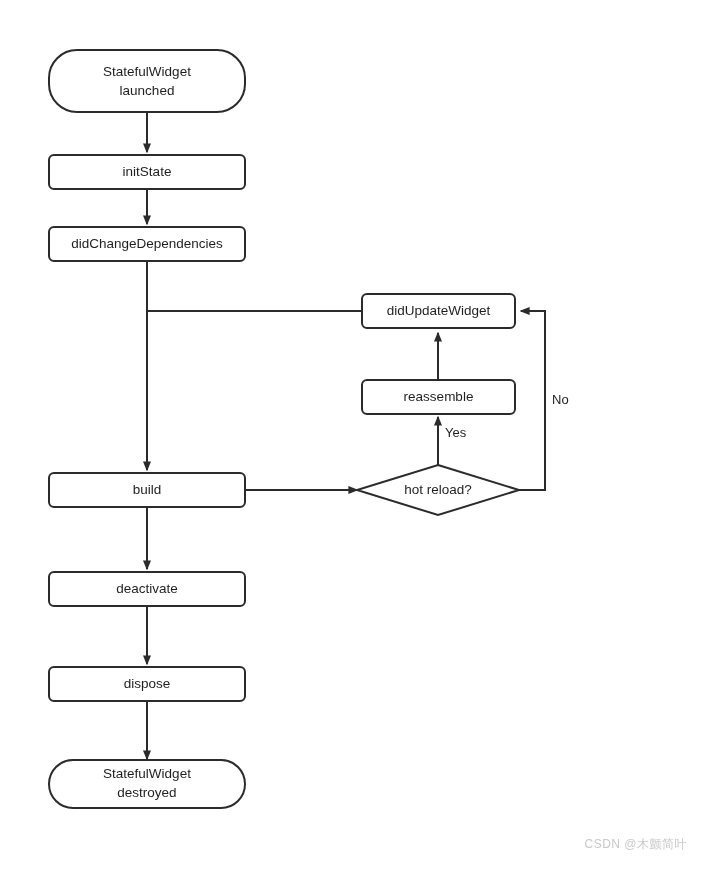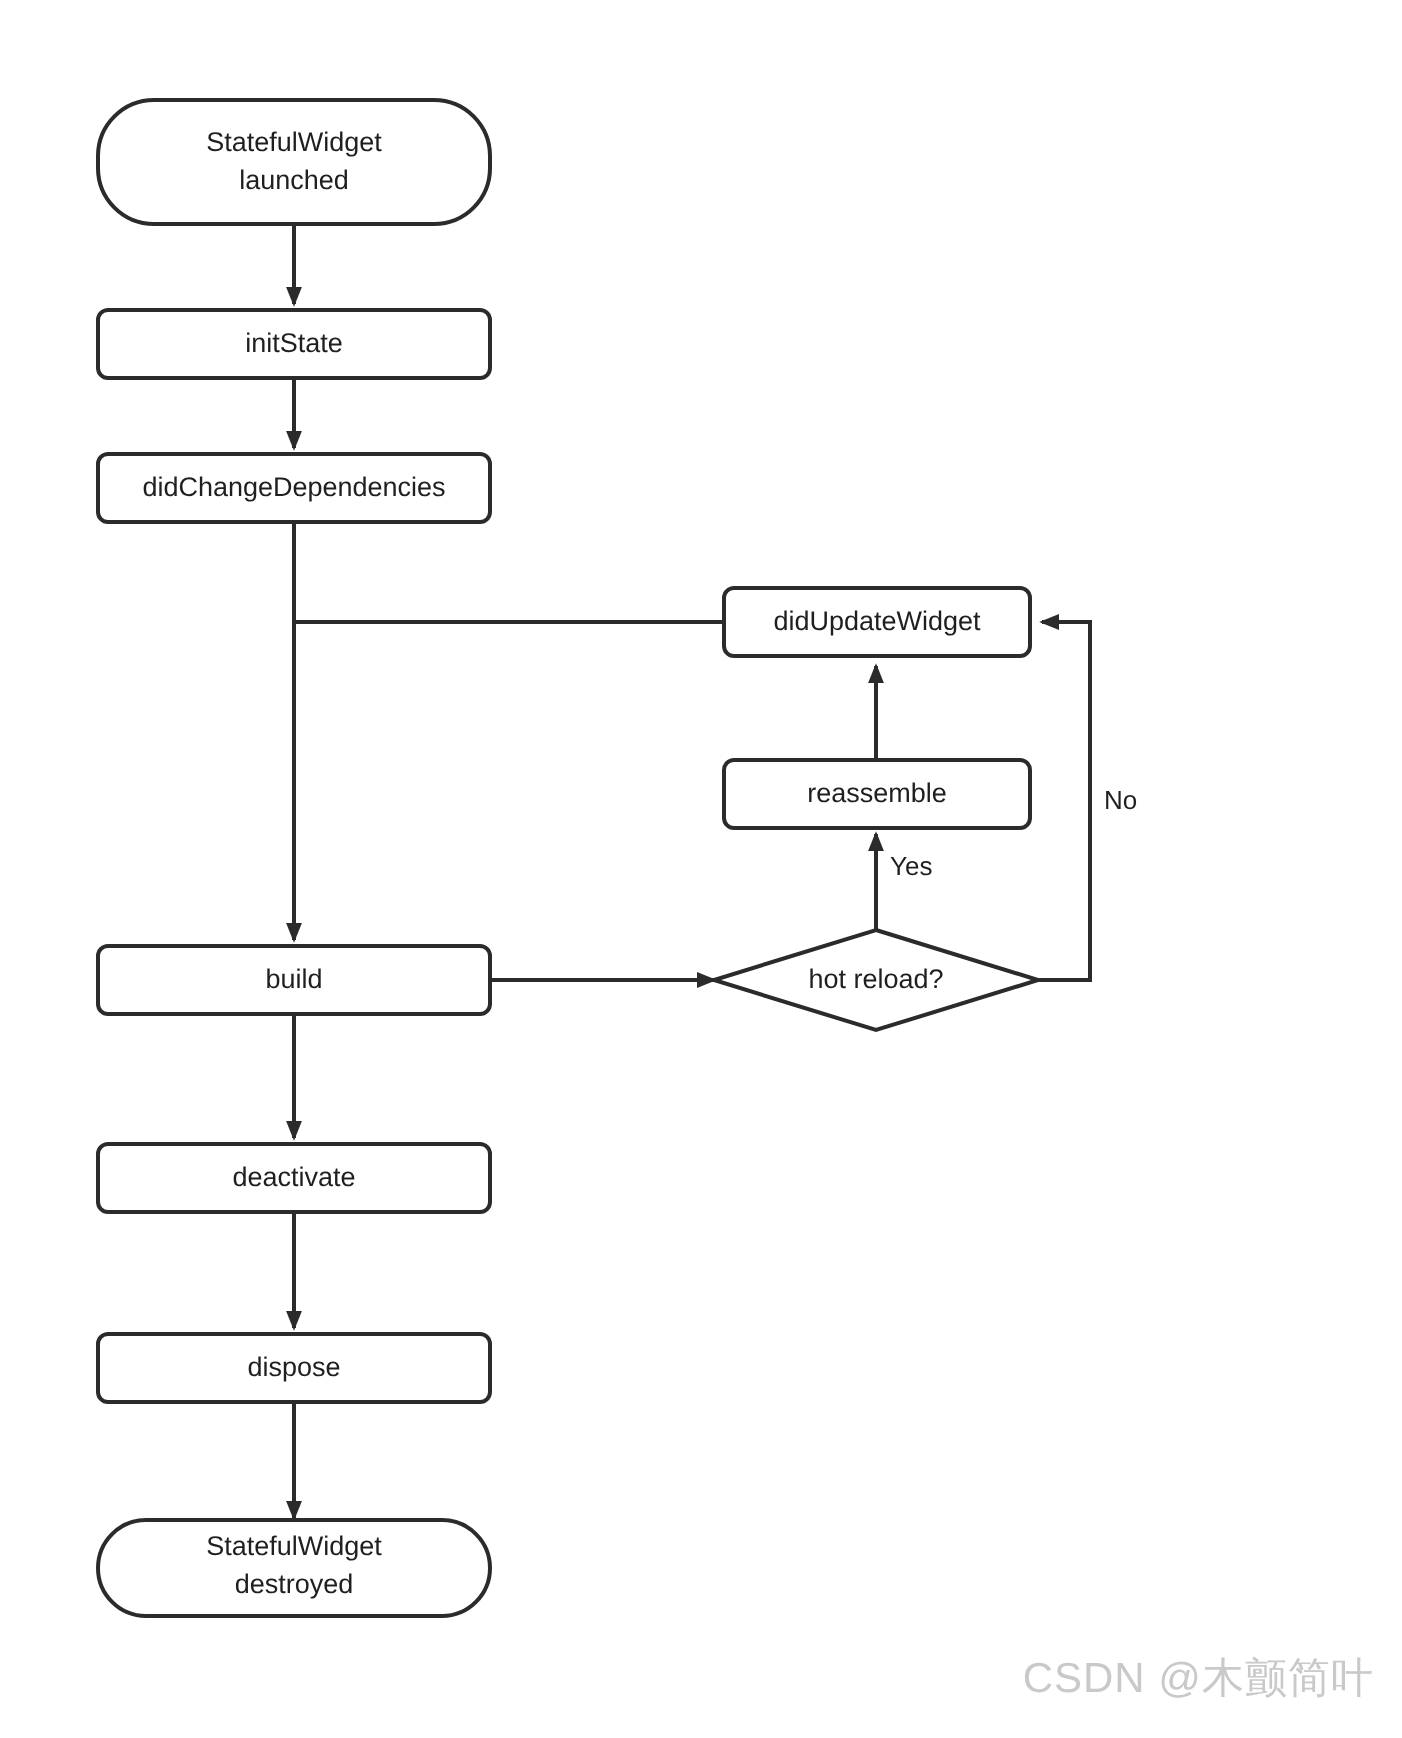--- a/index.html
+++ b/index.html
@@ -49,21 +49,21 @@
     font-family: "Liberation Sans", sans-serif;
     font-size: 13px;
     fill: #1f1f1f;
     dominant-baseline: middle;
   }
   .watermark {
     position: absolute;
     right: 14px;
     bottom: 16px;
     font-family: "Liberation Sans", sans-serif;
-    font-size: 21px;
+    font-size: 12px;
     color: #c9c9c9;
     letter-spacing: 0.5px;
     user-select: none;
     text-align: right;
   }
 </style>
 </head>
 <body>
 
 <div id="flowchart-root">

